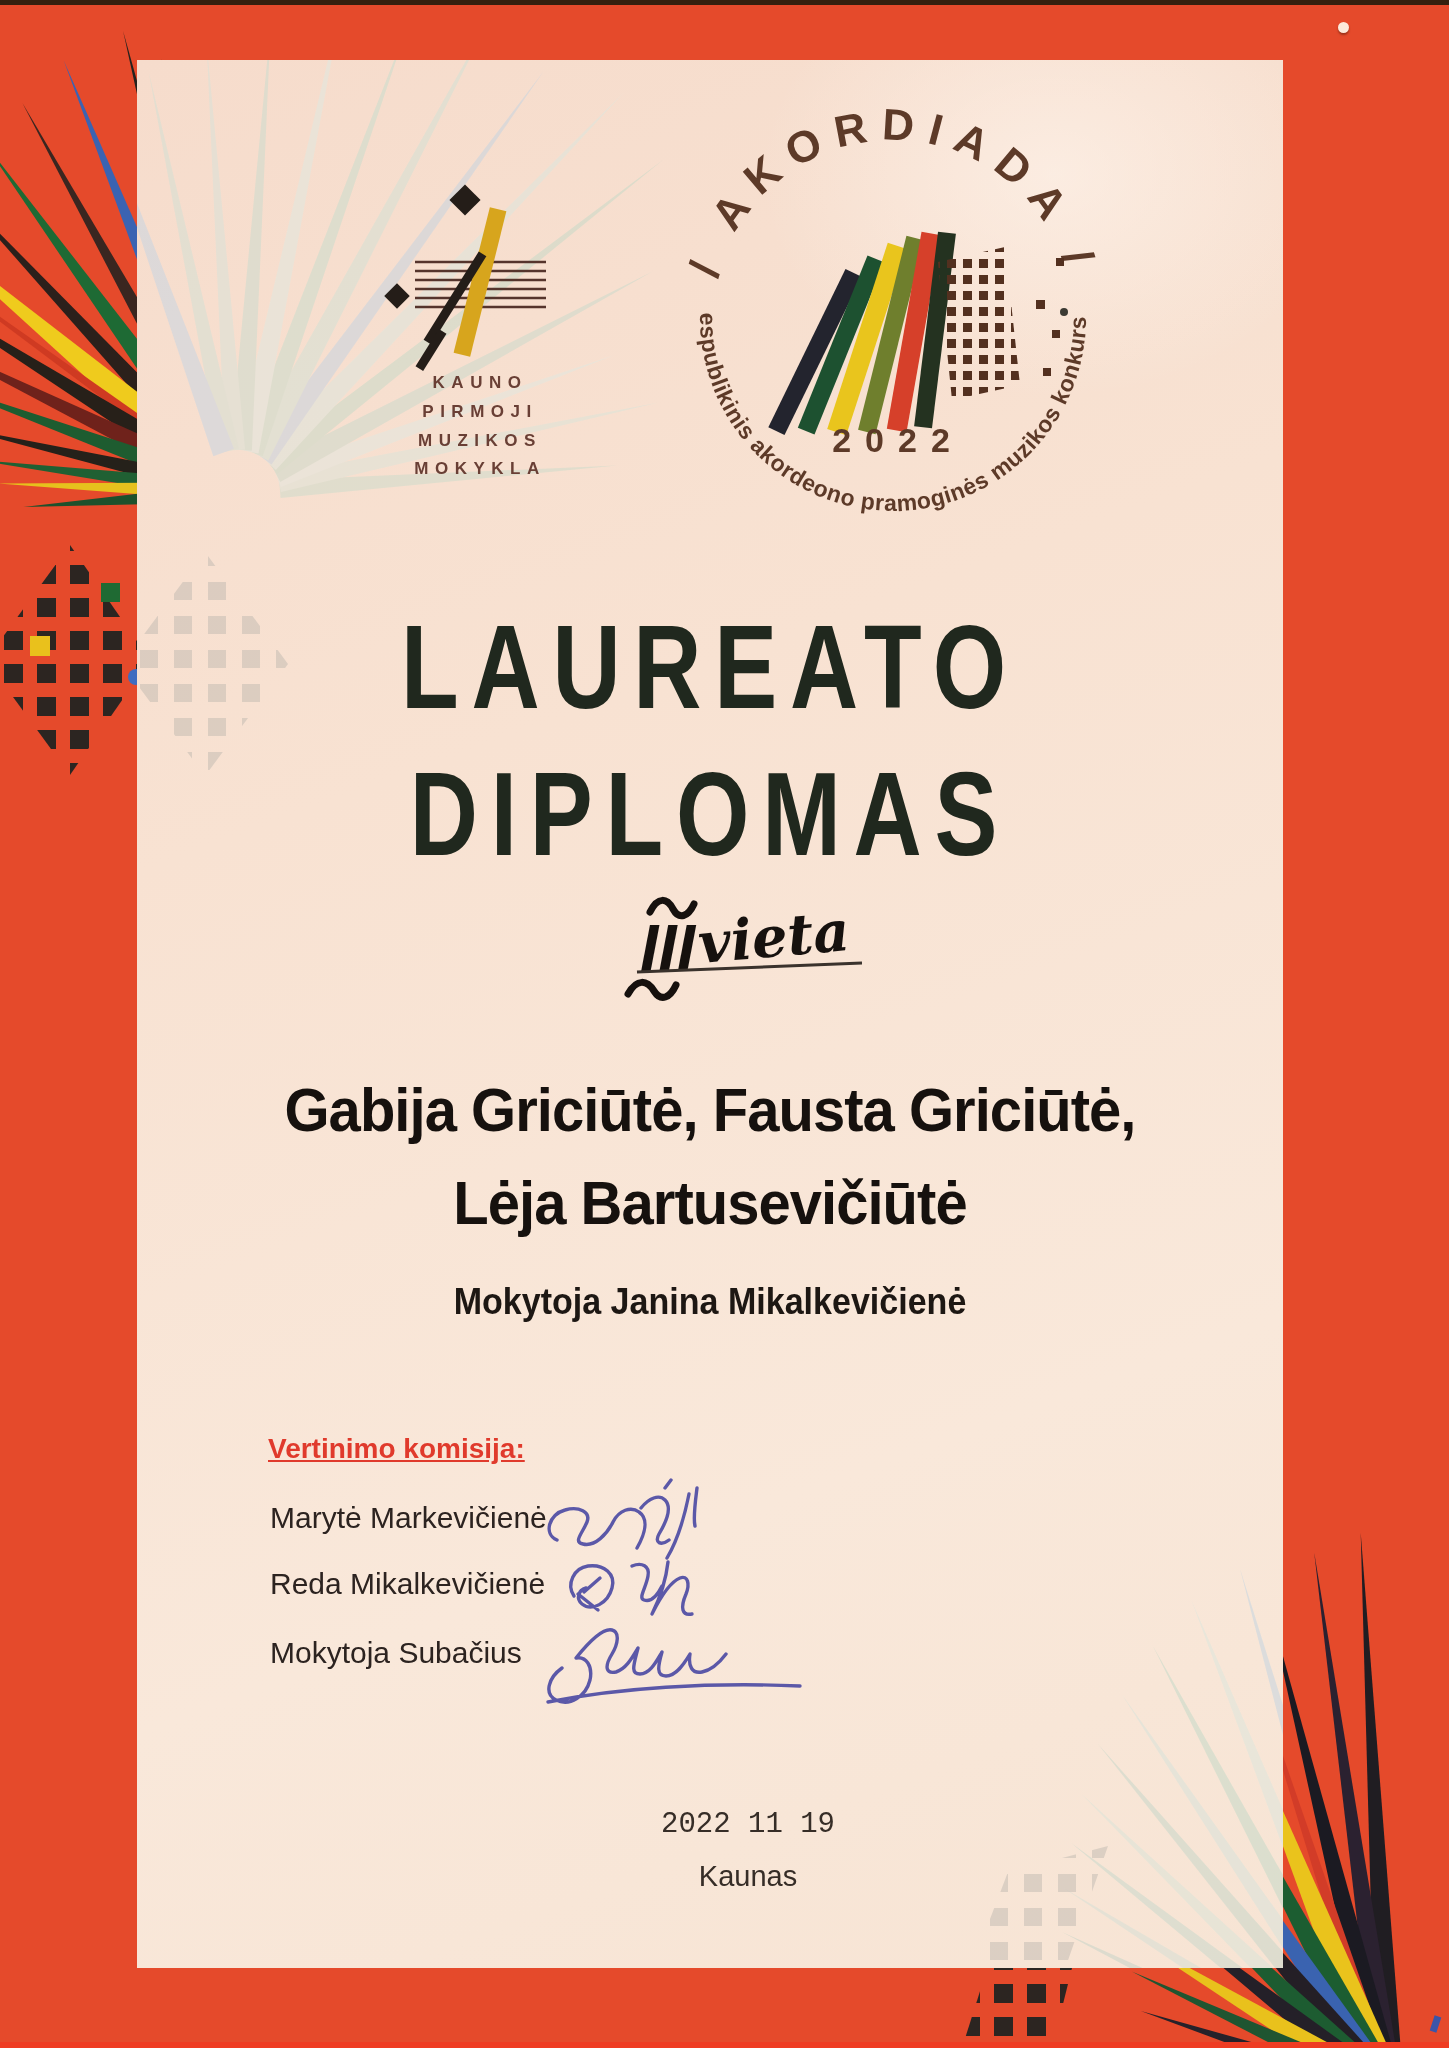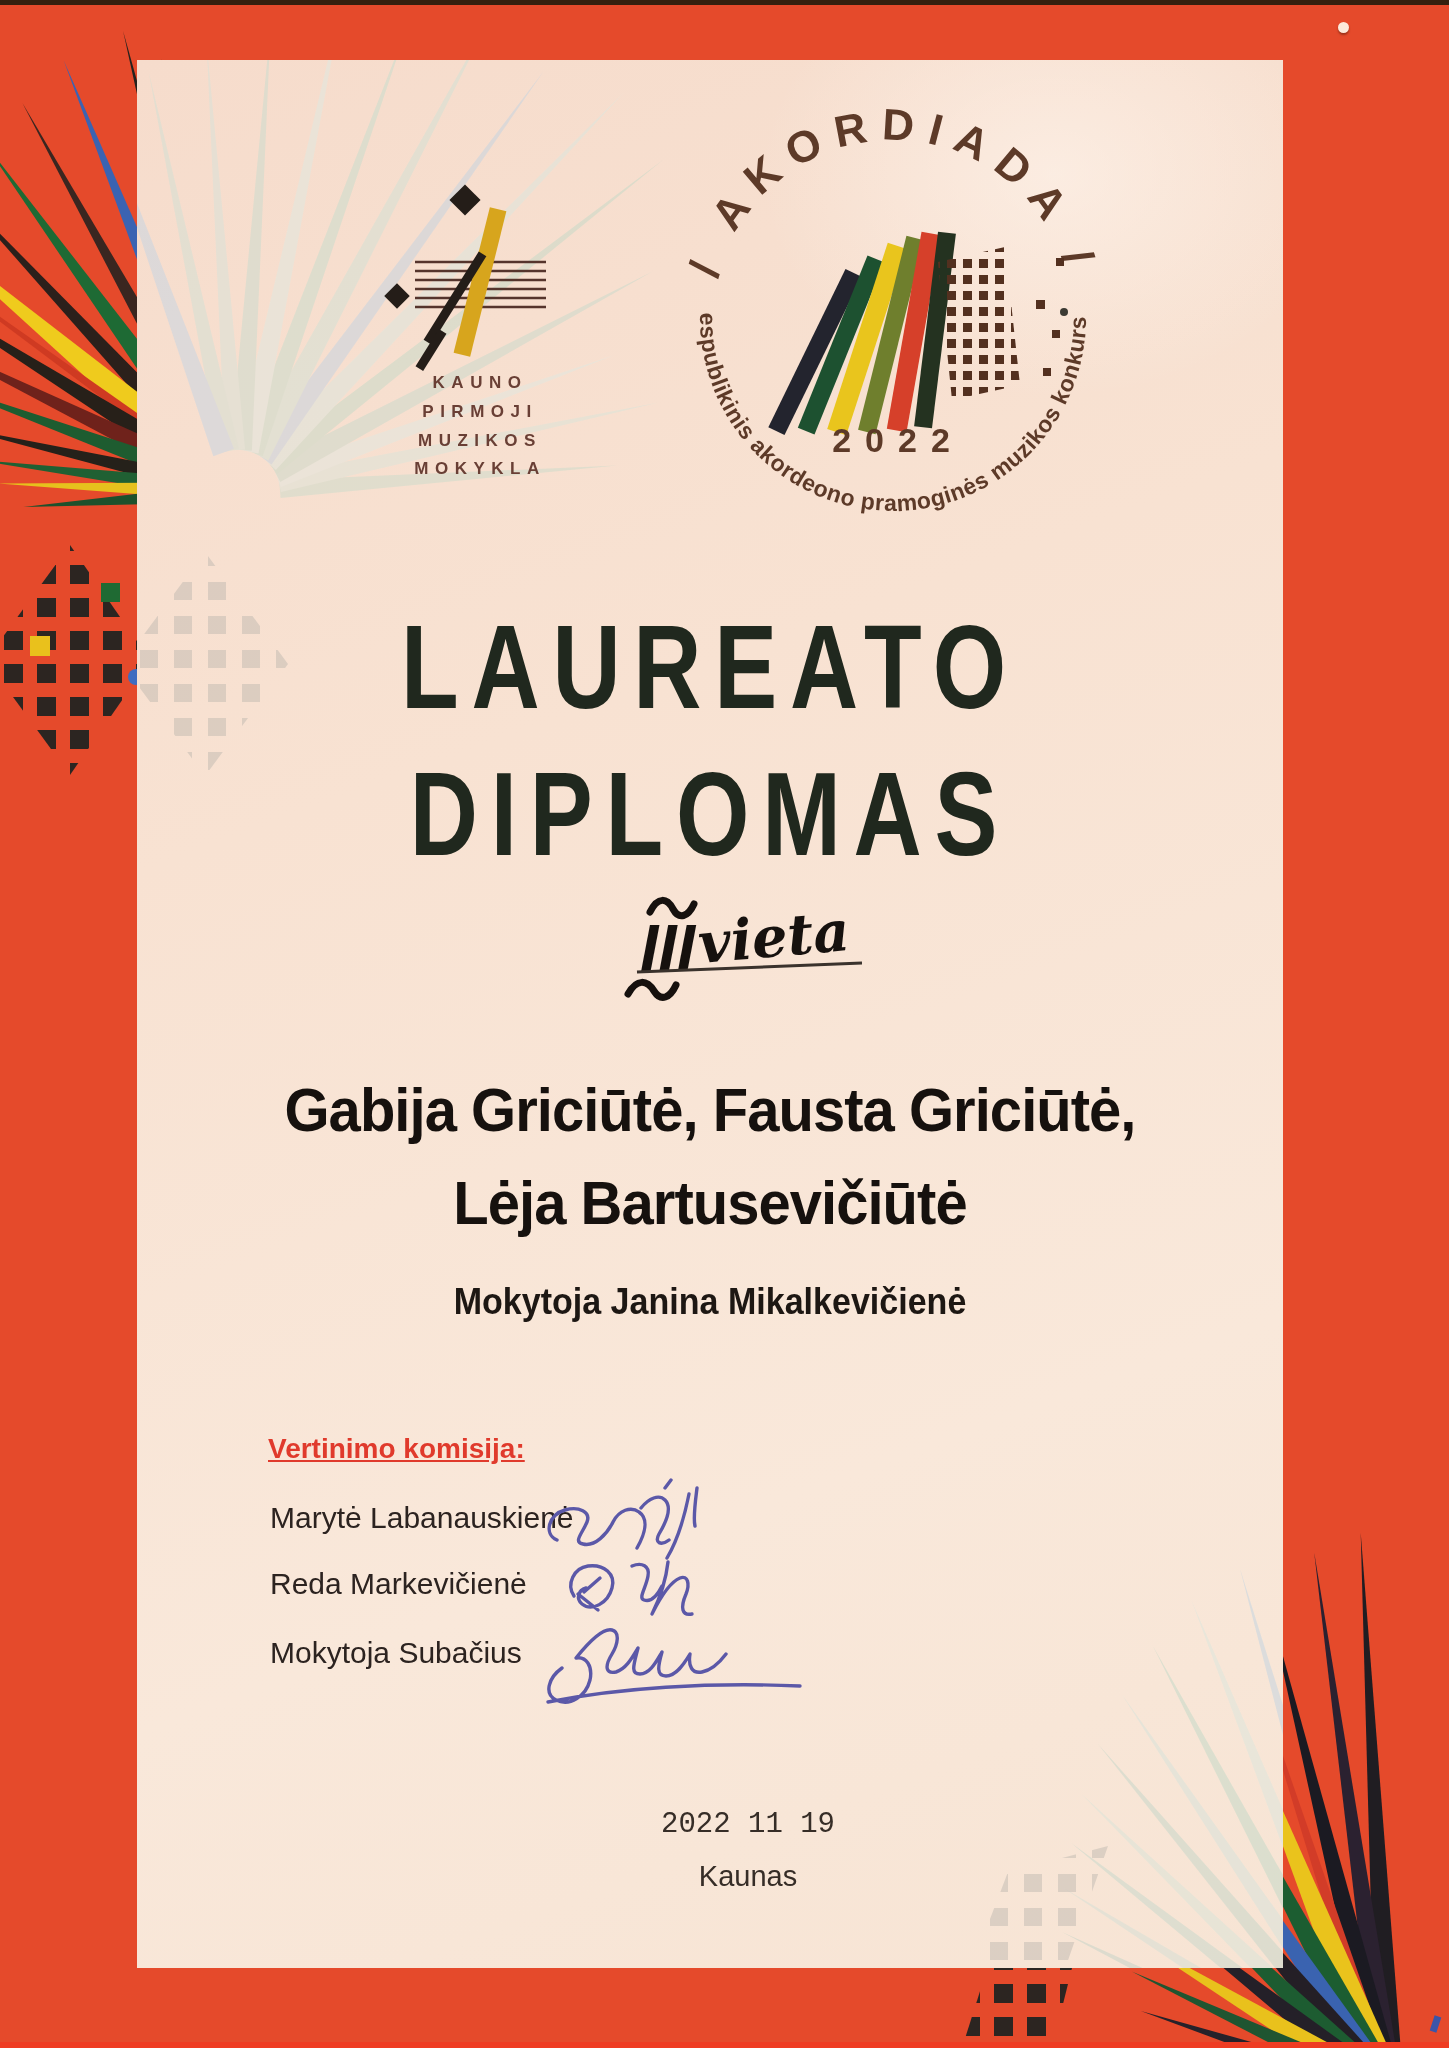--- a/index.html
+++ b/index.html
@@ -269,22 +269,22 @@
   <div class="txt center-band title-line" style="top:608px;">LAUREATO</div>
   <div class="txt center-band title-line" style="top:755px;">DIPLOMAS</div>
 
 
   <div class="txt center-band names-line" style="top:1075px;">Gabija Griciūtė, Fausta Griciūtė,</div>
   <div class="txt center-band names-line" style="top:1168px;">Lėja Bartusevičiūtė</div>
 
   <div class="txt center-band teacher-line" style="top:1280px;">Mokytoja Janina Mikalkevičienė</div>
 
   <div class="txt committee-heading">Vertinimo komisija:</div>
-  <div class="txt member" style="top:1500px;">Marytė Labanauskienė</div>
-  <div class="txt member" style="top:1566px;">Reda Markevičienė</div>
+  <div class="txt member" style="top:1500px;">Marytė Markevičienė</div>
+  <div class="txt member" style="top:1566px;">Reda Mikalkevičienė</div>
   <div class="txt member" style="top:1635px;">Mokytoja Subačius</div>
 
   <div class="txt center-band footer-line" style="top:1808px;font-family:Liberation Mono, monospace;">2022 11 19</div>
   <div class="txt center-band footer-line" style="top:1859px;text-align:center;">Kaunas</div>
 
   <svg class="abs deco" viewBox="0 0 1449 2048" width="1449" height="2048">
 
     <g>
       <path d="M 650,912 c 8,-16 17,-14 23,-3 c 6,11 15,8 21,-5" fill="none" stroke="#16110e" stroke-width="7" stroke-linecap="round"></path>
       <text x="640" y="971" font-family="Liberation Sans, sans-serif" font-style="italic" font-weight="bold" font-size="66" fill="#16110e">III</text>

